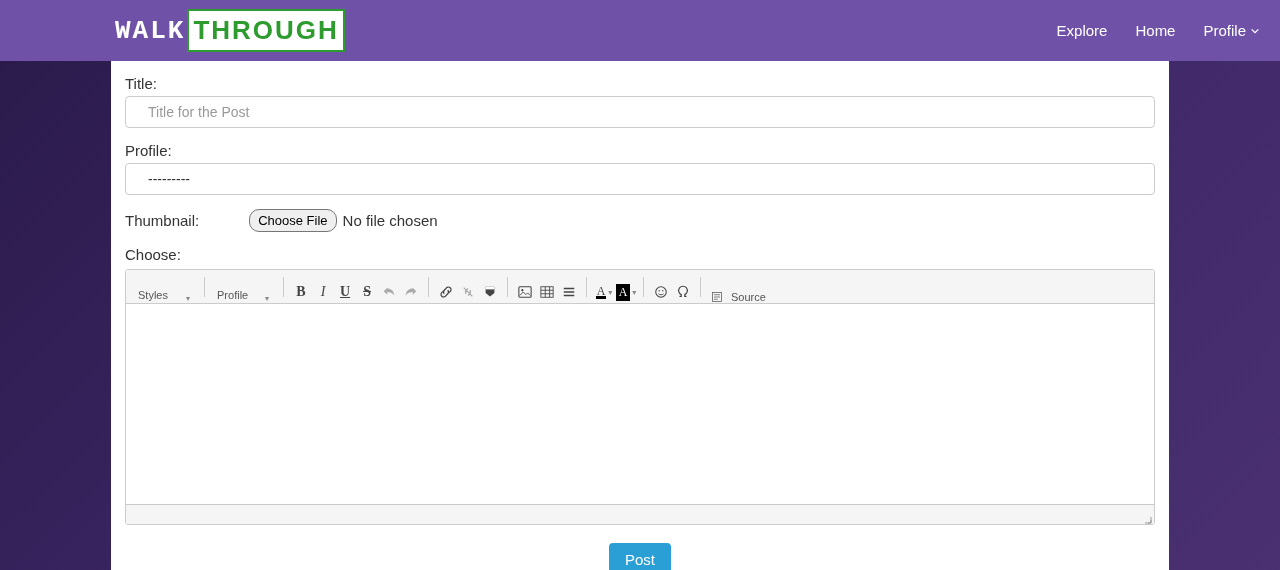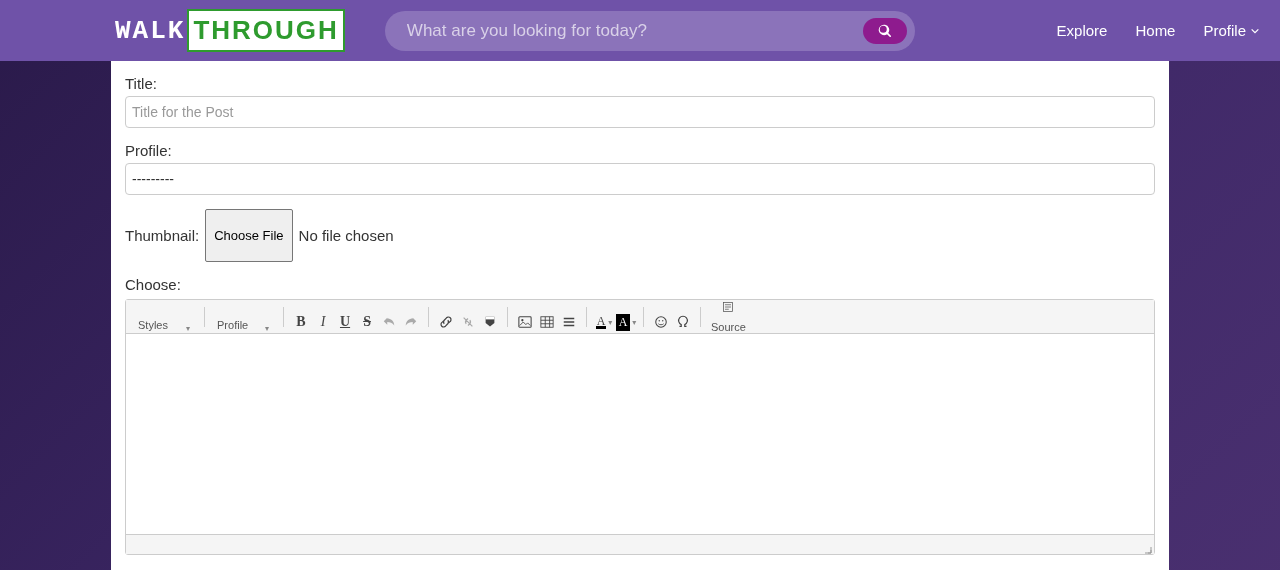--- a/index.html
+++ b/index.html
@@ -90,45 +90,46 @@
   font-size: 15px;
   color: #333;
   margin-bottom: 4px;
   display: block;
 }
 .form-input, .form-select {
   width: 100%;
   height: 32px;
   border: 1px solid #ccc;
   border-radius: 4px;
-  padding: 0 6px;
+  padding: 0 22px;
   font-size: 14px;
   margin-bottom: 14px;
 }
 .form-select {
   appearance: none;
   background: #fff;
   color: #333;
 }
 .form-input::placeholder { color: #999; }
 .file-row {
   display: flex;
   align-items: center;
   gap: 6px;
   margin-bottom: 14px;
   font-size: 15px;
   color: #333;
 }
 .file-btn {
   border: 1px solid #767676;
   background: #efefef;
-  padding: 18px 8px;
+  padding: 3px 8px;
   font-size: 13px;
-  border-radius: 2px;
-  cursor: pointer;
+  border-radius: 10px;
+  cursor: pointer;
+  margin-left: 44px;
 }
 .file-status { font-size: 15px; color: #333; }
 .editor {
   border: 1px solid #ccc;
   border-radius: 3px;
   margin-top: 6px;
 }
 .editor-toolbar {
   background: #f5f5f5;
   border-bottom: 1px solid #ccc;
@@ -182,21 +183,20 @@
 .tb-btn-underline { text-decoration: underline; font-family: Georgia, serif; font-size: 14px; font-weight:700;}
 .tb-btn-strike { text-decoration: line-through; font-family: Georgia, serif; font-size: 14px; font-weight:700;}
 .tb-source {
   font-size: 11px;
   color: #555;
   display: flex;
   align-items: center;
   gap: 8px;
   padding: 0 4px;
   cursor: pointer;
-  flex-direction: column;
 }
 .txtcolor-box {
   display:flex; align-items:center; position:relative;
 }
 .txtcolor-a { font-family: Georgia, serif; font-size:12px; border-bottom:3px solid #000; line-height:10px; padding:0 1px;}
 .bgcolor-a { font-family: Georgia, serif; font-size:12px; background:#000; color:#fff; padding:1px 3px;}
 .mini-caret { font-size:8px; margin-left:2px; color:#888;}
 .editor-body {
   height: 200px;
   background: #fff;
@@ -230,28 +230,20 @@
   cursor: pointer;
 }
 </style>
 </head>
 <body>
 
 <div class="topbar">
   <div class="logo">
     <span class="logo-walk">WALK</span>
     <span class="logo-through">THROUGH</span>
-  </div>
-  <div class="search-wrap">
-    <input class="search-input" type="text" placeholder="What are you looking for today?" style="">
-    <button class="search-btn">
-      <svg viewBox="0 0 16 16">
-          <path d="M11.7 10.3a6 6 0 1 0-1.4 1.4l3 3a1 1 0 0 0 1.4-1.4l-3-3zM2 6a4 4 0 1 1 8 0 4 4 0 0 1-8 0z"></path>
-        </svg>
-    </button>
   </div>
   <div class="nav">
     <div class="nav-item">Explore</div>
     <div class="nav-item">Home</div>
     <div class="nav-item">
       <span>Profile</span>
       <svg class="chevron" viewBox="0 0 12 12">
           <path d="M2 4l4 4 4-4" stroke="#fff" stroke-width="1.5" fill="none"></path>
         </svg>
     </div>

